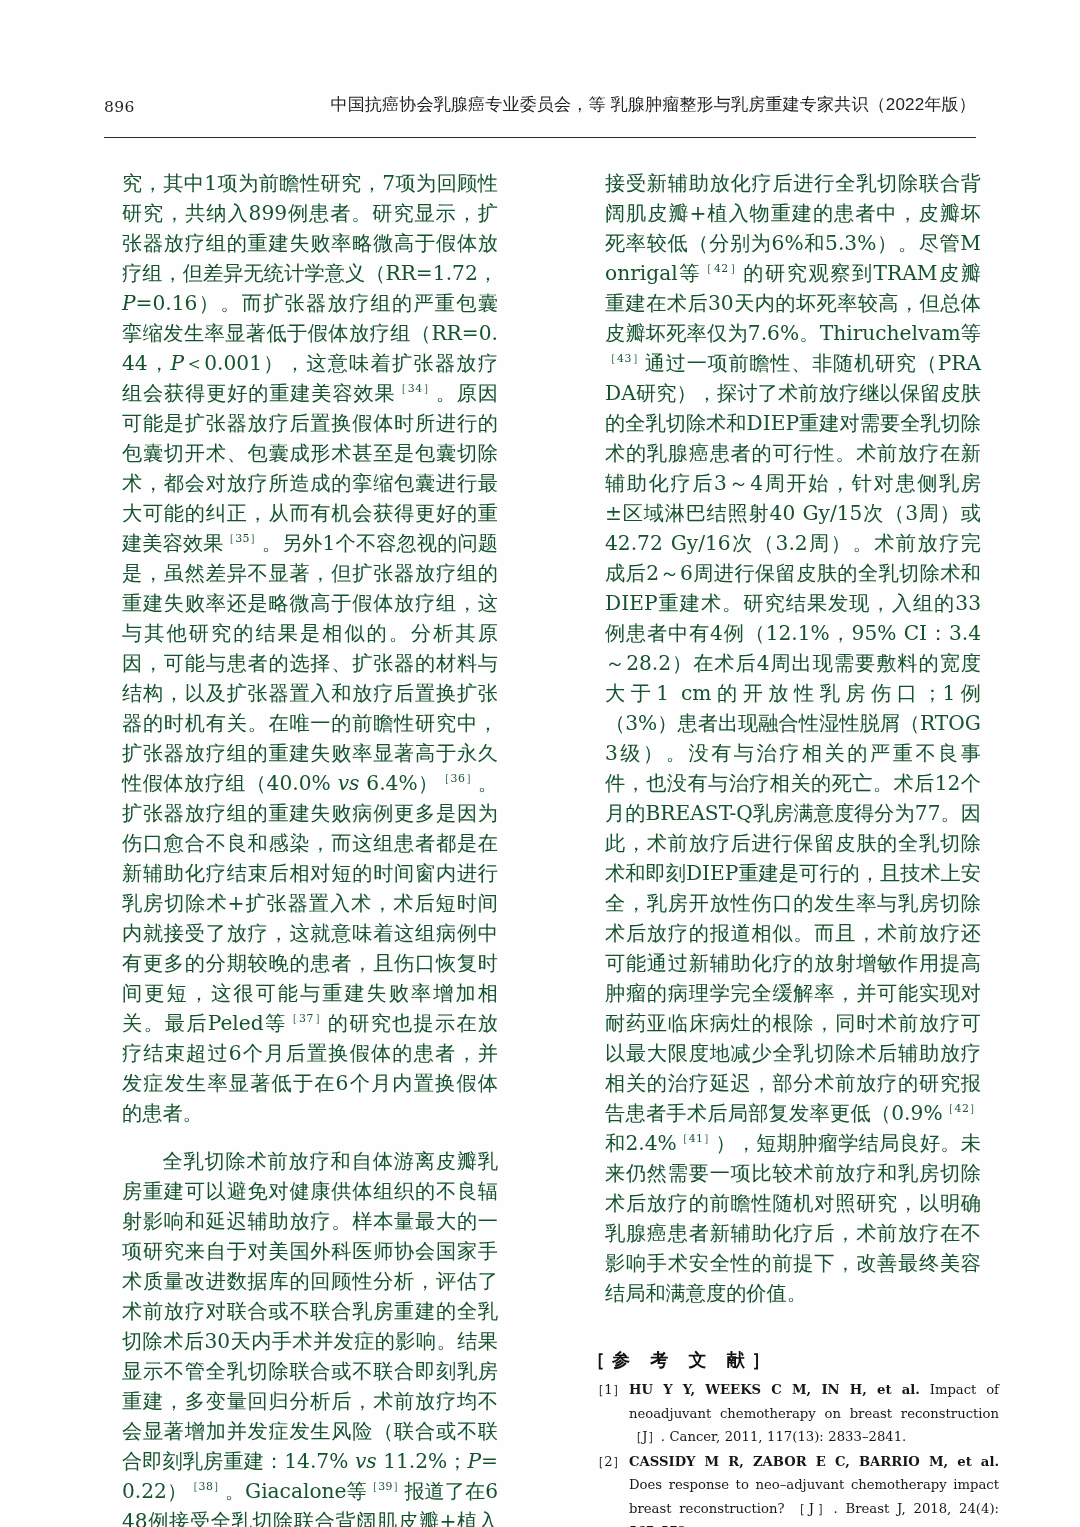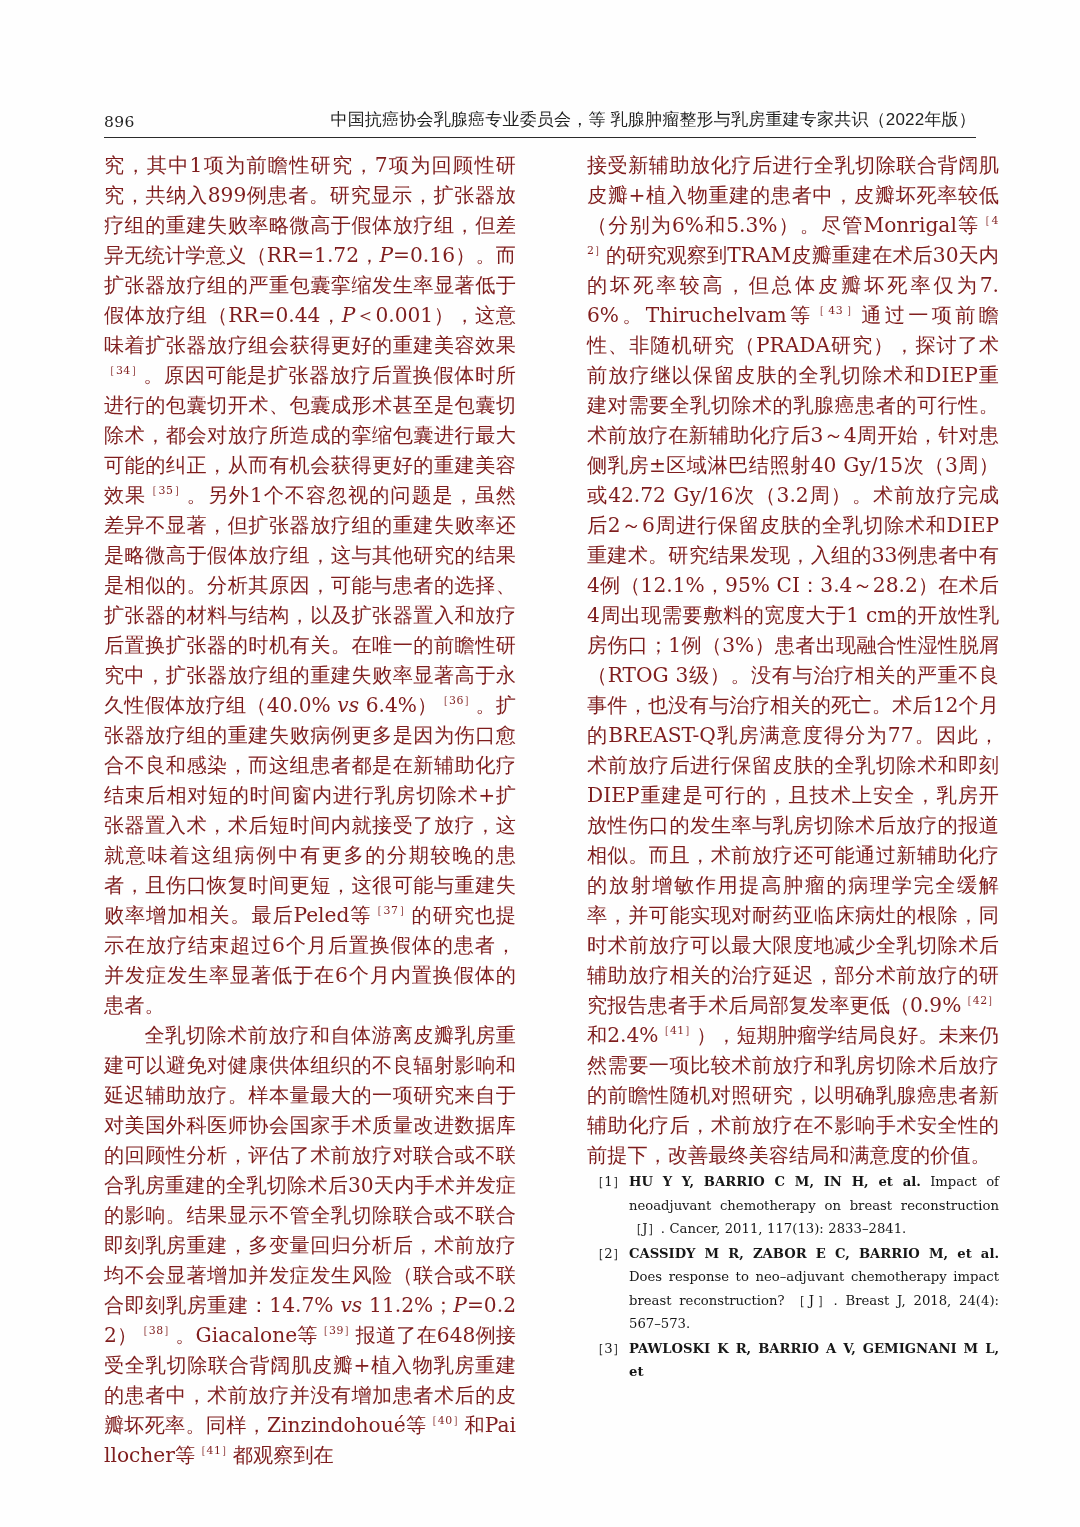--- a/index.html
+++ b/index.html
@@ -28,21 +28,21 @@
   .runhead {
     position: absolute;
     left: 104px;
     top: 108px;
     width: 872px;
     height: 30px;
     display: flex;
     align-items: flex-end;
     justify-content: space-between;
     border-bottom: 1.4px solid #2b2b2b;
-    padding-bottom: 6px;
+    padding-bottom: 21px;
     box-sizing: border-box;
   }
   .runhead .folio {
     font-family: "DejaVu Serif", "Liberation Serif", serif;
     font-size: 15.5px;
     letter-spacing: 0.4px;
     color: #1f1f1f;
   }
   .runhead .title {
     font-family: "Liberation Sans", "DejaVu Sans", sans-serif;
@@ -62,27 +62,27 @@
   }
   .col {
     position: absolute;
     top: 0;
     width: 412px;
   }
   .col-left  { left: 0; }
   .col-right { left: 483px; }
 
   .cjk-par {
-    margin: 0;
+    margin: 18px;
     font-family: "DejaVu Serif", "Liberation Serif", serif;
     font-size: 20.2px;
     line-height: 30.0px;
     text-align: justify;
     text-justify: inter-character;
-    color: #7f1d1d;
+    color: #14532d;
     letter-spacing: 0px;
     word-break: break-all;
     text-indent: 0;
   }
   .cjk-par.indent { text-indent: 2em; }
 
   sup.ref {
     font-size: 0.54em;
     vertical-align: super;
     line-height: 0;
@@ -144,25 +144,26 @@
           <p class="cjk-par">究，其中1项为前瞻性研究，7项为回顾性研究，共纳入899例患者。研究显示，扩张器放疗组的重建失败率略微高于假体放疗组，但差异无统计学意义（RR=1.72，<span class="ital">P</span>=0.16）。而扩张器放疗组的严重包囊挛缩发生率显著低于假体放疗组（RR=0.44，<span class="ital">P</span>＜0.001），这意味着扩张器放疗组会获得更好的重建美容效果<sup class="ref">［34］</sup>。原因可能是扩张器放疗后置换假体时所进行的包囊切开术、包囊成形术甚至是包囊切除术，都会对放疗所造成的挛缩包囊进行最大可能的纠正，从而有机会获得更好的重建美容效果<sup class="ref">［35］</sup>。另外1个不容忽视的问题是，虽然差异不显著，但扩张器放疗组的重建失败率还是略微高于假体放疗组，这与其他研究的结果是相似的。分析其原因，可能与患者的选择、扩张器的材料与结构，以及扩张器置入和放疗后置换扩张器的时机有关。在唯一的前瞻性研究中，扩张器放疗组的重建失败率显著高于永久性假体放疗组（40.0% <span class="ital">vs</span> 6.4%）<sup class="ref">［36］</sup>。扩张器放疗组的重建失败病例更多是因为伤口愈合不良和感染，而这组患者都是在新辅助化疗结束后相对短的时间窗内进行乳房切除术+扩张器置入术，术后短时间内就接受了放疗，这就意味着这组病例中有更多的分期较晚的患者，且伤口恢复时间更短，这很可能与重建失败率增加相关。最后Peled等<sup class="ref">［37］</sup>的研究也提示在放疗结束超过6个月后置换假体的患者，并发症发生率显著低于在6个月内置换假体的患者。</p>
           <p class="cjk-par indent">全乳切除术前放疗和自体游离皮瓣乳房重建可以避免对健康供体组织的不良辐射影响和延迟辅助放疗。样本量最大的一项研究来自于对美国外科医师协会国家手术质量改进数据库的回顾性分析，评估了术前放疗对联合或不联合乳房重建的全乳切除术后30天内手术并发症的影响。结果显示不管全乳切除联合或不联合即刻乳房重建，多变量回归分析后，术前放疗均不会显著增加并发症发生风险（联合或不联合即刻乳房重建：14.7% <span class="ital">vs</span> 11.2%；<span class="ital">P</span>=0.22）<sup class="ref">［38］</sup>。Giacalone等<sup class="ref">［39］</sup>报道了在648例接受全乳切除联合背阔肌皮瓣+植入物乳房重建的患者中，术前放疗并没有增加患者术后的皮瓣坏死率。同样，Zinzindohoué等<sup class="ref">［40］</sup>和Paillocher等<sup class="ref">［41］</sup>都观察到在</p>
         </div>
     </div>
 
     <div class="col col-right">
       <div id="right-paras">
           <p class="cjk-par">接受新辅助放化疗后进行全乳切除联合背阔肌皮瓣+植入物重建的患者中，皮瓣坏死率较低（分别为6%和5.3%）。尽管Monrigal等<sup class="ref">［42］</sup>的研究观察到TRAM皮瓣重建在术后30天内的坏死率较高，但总体皮瓣坏死率仅为7.6%。Thiruchelvam等<sup class="ref">［43］</sup>通过一项前瞻性、非随机研究（PRADA研究），探讨了术前放疗继以保留皮肤的全乳切除术和DIEP重建对需要全乳切除术的乳腺癌患者的可行性。术前放疗在新辅助化疗后3～4周开始，针对患侧乳房±区域淋巴结照射40 Gy/15次（3周）或42.72 Gy/16次（3.2周）。术前放疗完成后2～6周进行保留皮肤的全乳切除术和DIEP重建术。研究结果发现，入组的33例患者中有4例（12.1%，95% CI：3.4～28.2）在术后4周出现需要敷料的宽度大于1 cm的开放性乳房伤口；1例（3%）患者出现融合性湿性脱屑（RTOG 3级）。没有与治疗相关的严重不良事件，也没有与治疗相关的死亡。术后12个月的BREAST-Q乳房满意度得分为77。因此，术前放疗后进行保留皮肤的全乳切除术和即刻DIEP重建是可行的，且技术上安全，乳房开放性伤口的发生率与乳房切除术后放疗的报道相似。而且，术前放疗还可能通过新辅助化疗的放射增敏作用提高肿瘤的病理学完全缓解率，并可能实现对耐药亚临床病灶的根除，同时术前放疗可以最大限度地减少全乳切除术后辅助放疗相关的治疗延迟，部分术前放疗的研究报告患者手术后局部复发率更低（0.9%<sup class="ref">［42］</sup>和2.4%<sup class="ref">［41］</sup>），短期肿瘤学结局良好。未来仍然需要一项比较术前放疗和乳房切除术后放疗的前瞻性随机对照研究，以明确乳腺癌患者新辅助化疗后，术前放疗在不影响手术安全性的前提下，改善最终美容结局和满意度的价值。</p>
         </div>
 
+      <div class="ref-head">［参 考 文 献］</div>
 
       <ul class="ref-list" id="ref-list">
           <li class="ref-item">
             <span class="ref-num">［1］</span>
-            <span class="ref-text"><span class="au">HU Y Y, BARRIO C M, IN H, et al.</span> Impact of neoadjuvant chemotherapy on breast reconstruction［J］. Cancer, 2011, 117(13): 2833–2841.</span>
+            <span class="ref-text"><span class="au">HU Y Y, WEEKS C M, IN H, et al.</span> Impact of neoadjuvant chemotherapy on breast reconstruction［J］. Cancer, 2011, 117(13): 2833–2841.</span>
           </li>
           <li class="ref-item">
             <span class="ref-num">［2］</span>
             <span class="ref-text"><span class="au">CASSIDY M R, ZABOR E C, BARRIO M, et al.</span> Does response to neo–adjuvant chemotherapy impact breast reconstruction? ［J］. Breast J, 2018, 24(4): 567–573.</span>
           </li>
           <li class="ref-item">
             <span class="ref-num">［3］</span>
             <span class="ref-text"><span class="au">PAWLOSKI K R, BARRIO A V, GEMIGNANI M L, et</span></span>
           </li>
         </ul>

